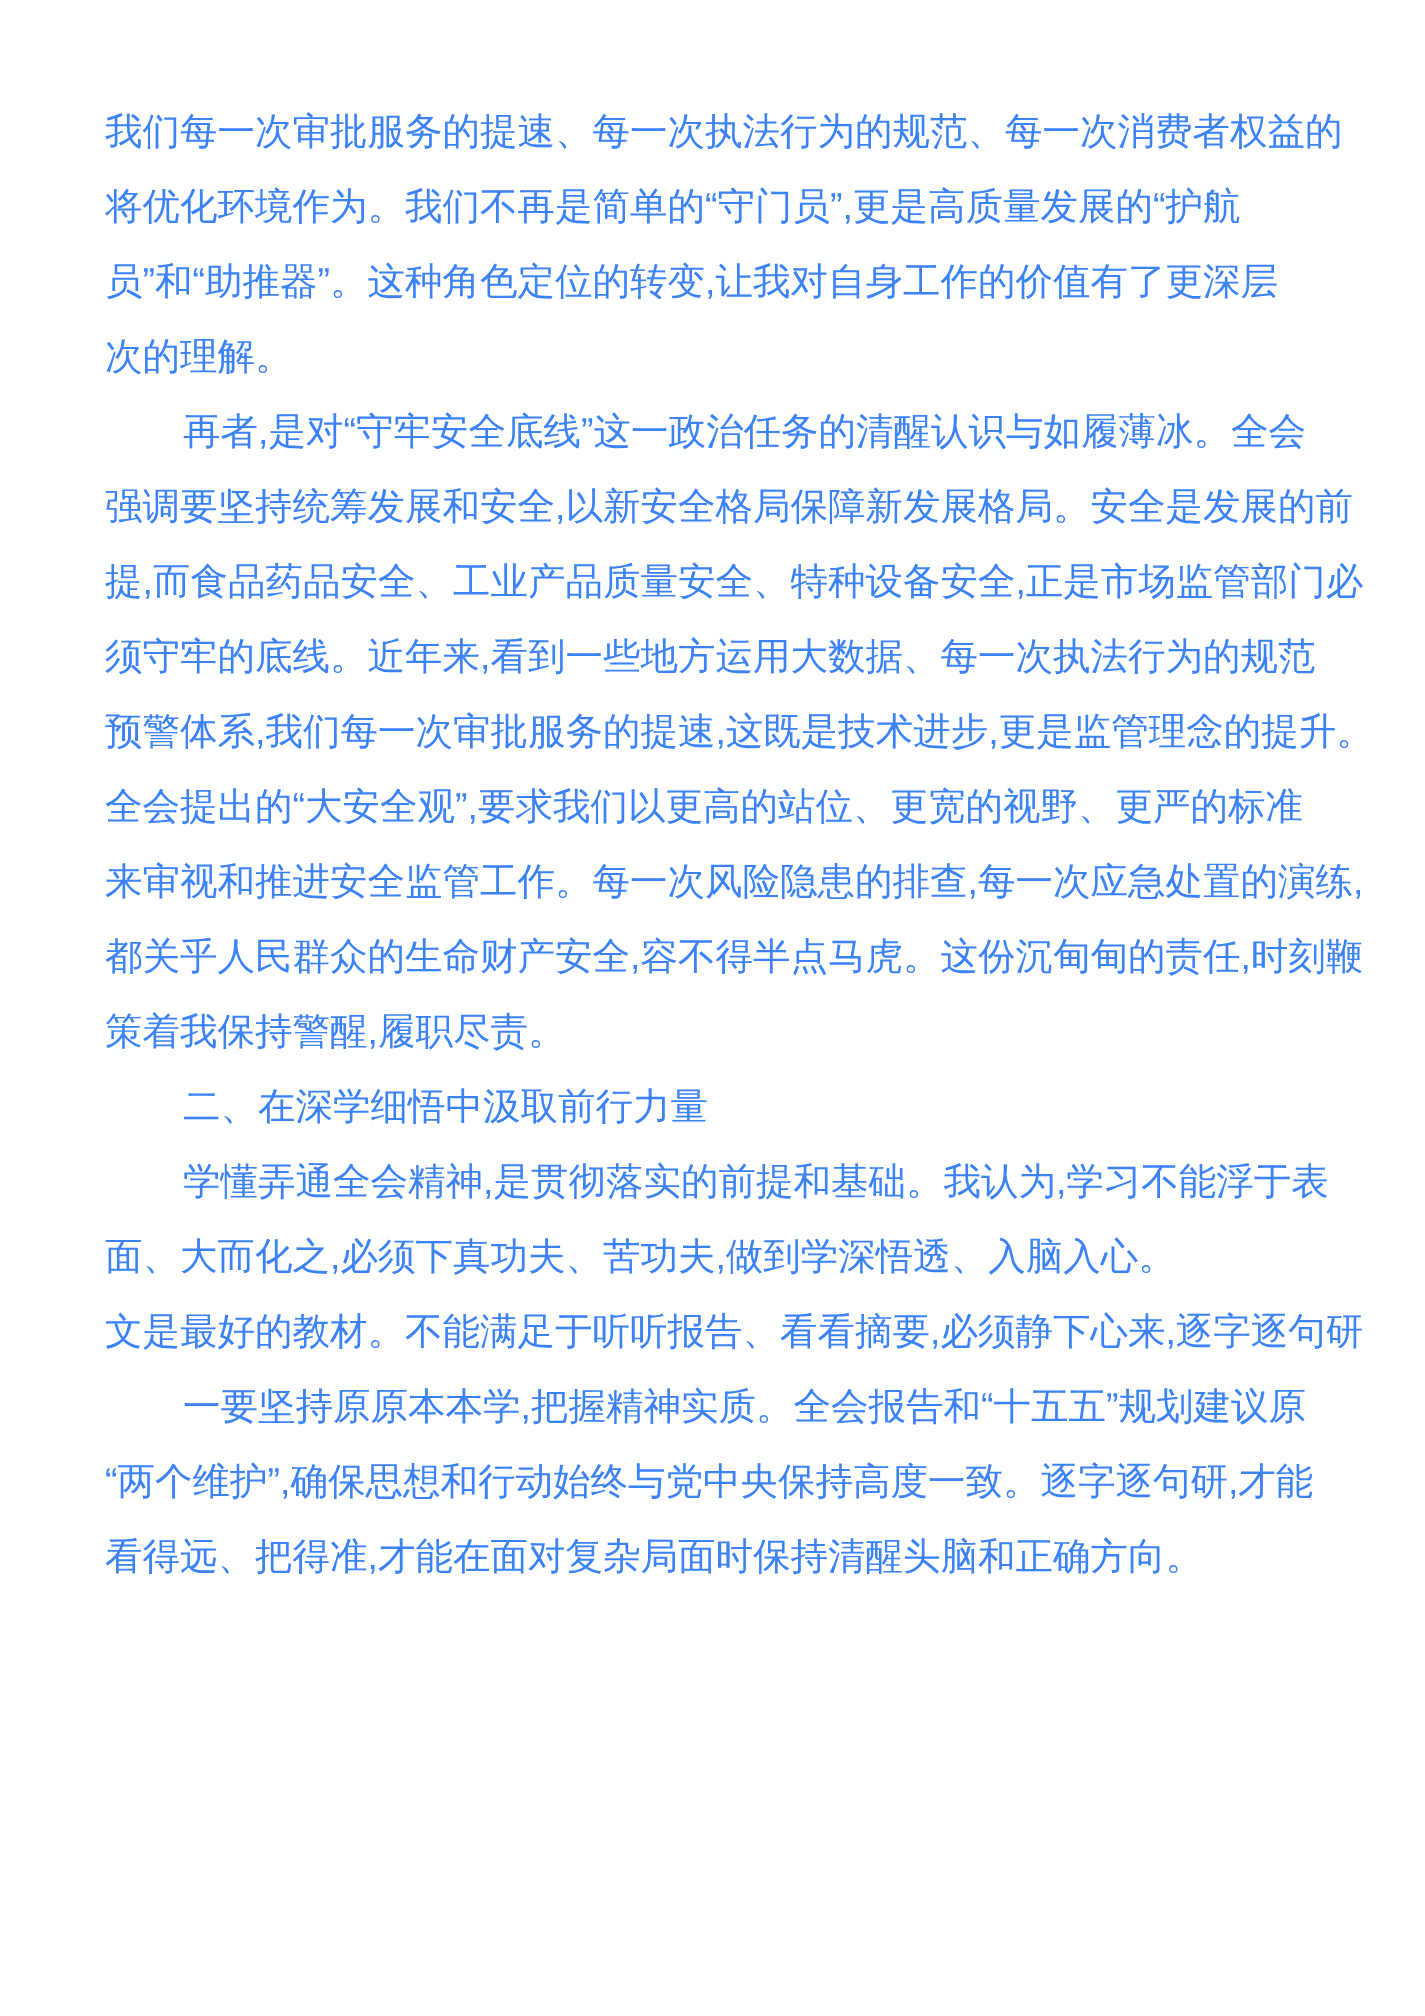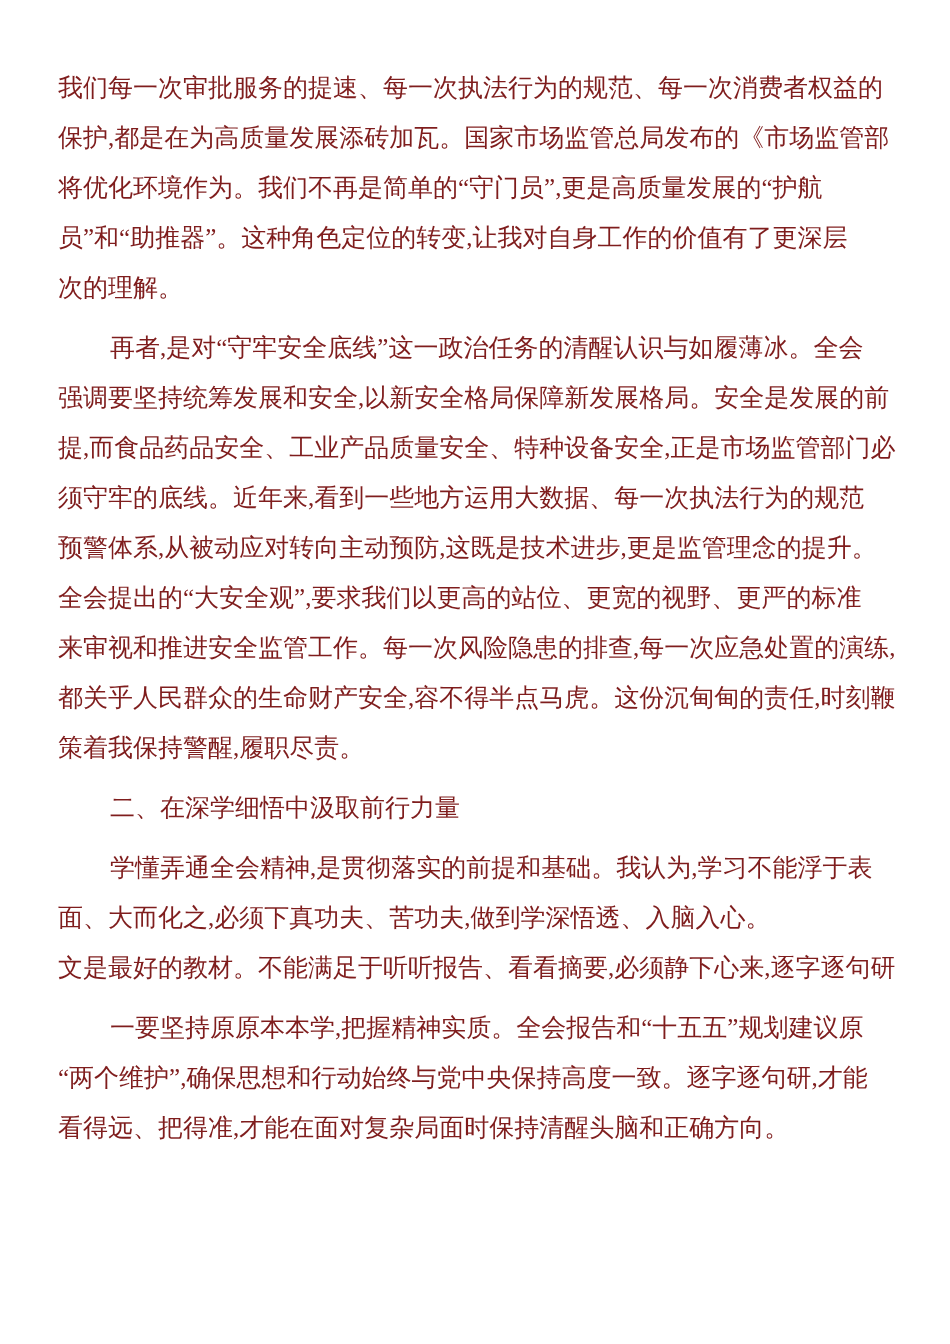--- a/index.html
+++ b/index.html
@@ -1,41 +1,40 @@
 <!DOCTYPE html>
 <html><head>
 <meta charset="utf-8">
 <style>
   html, body { margin: 0; padding: 0; background: #ffffff; }
   body { width: 950px; height: 1344px; position: relative; overflow: hidden; }
   .page {
-    position: absolute; left: 58px; top: 70px; width: 840px;
-    font-family: Liberation Serif, serif;
-    font-size: 25px; color: #7f1d1d;
+    position: absolute; left: 70px; top: 70px; width: 840px;
+    font-family: Liberation Sans, sans-serif;
+    font-size: 25px; color: #3b82f6;
   }
   .line {
     height: 50px; line-height: 36px; white-space: nowrap;
     letter-spacing: 0px;
   }
-  .indent { padding-left: 52px; margin-top: 10px; }
+  .indent { padding-left: 52px; }
 </style>
 </head>
 <body>
 
 <div class="page">
   <div class="line">我们每一次审批服务的提速、每一次执法行为的规范、每一次消费者权益的</div>
-  <div class="line">保护,都是在为高质量发展添砖加瓦。国家市场监管总局发布的《市场监管部</div>
   <div class="line">将优化环境作为。我们不再是简单的“守门员”,更是高质量发展的“护航</div>
   <div class="line">员”和“助推器”。这种角色定位的转变,让我对自身工作的价值有了更深层</div>
   <div class="line">次的理解。</div>
   <div class="line indent">再者,是对“守牢安全底线”这一政治任务的清醒认识与如履薄冰。全会</div>
   <div class="line">强调要坚持统筹发展和安全,以新安全格局保障新发展格局。安全是发展的前</div>
   <div class="line">提,而食品药品安全、工业产品质量安全、特种设备安全,正是市场监管部门必</div>
   <div class="line">须守牢的底线。近年来,看到一些地方运用大数据、每一次执法行为的规范</div>
-  <div class="line">预警体系,从被动应对转向主动预防,这既是技术进步,更是监管理念的提升。</div>
+  <div class="line">预警体系,我们每一次审批服务的提速,这既是技术进步,更是监管理念的提升。</div>
   <div class="line">全会提出的“大安全观”,要求我们以更高的站位、更宽的视野、更严的标准</div>
   <div class="line">来审视和推进安全监管工作。每一次风险隐患的排查,每一次应急处置的演练,</div>
   <div class="line">都关乎人民群众的生命财产安全,容不得半点马虎。这份沉甸甸的责任,时刻鞭</div>
   <div class="line">策着我保持警醒,履职尽责。</div>
   <div class="line indent">二、在深学细悟中汲取前行力量</div>
   <div class="line indent">学懂弄通全会精神,是贯彻落实的前提和基础。我认为,学习不能浮于表</div>
   <div class="line">面、大而化之,必须下真功夫、苦功夫,做到学深悟透、入脑入心。</div>
   <div class="line">文是最好的教材。不能满足于听听报告、看看摘要,必须静下心来,逐字逐句研</div>
   <div class="line indent">一要坚持原原本本学,把握精神实质。全会报告和“十五五”规划建议原</div>
   <div class="line">“两个维护”,确保思想和行动始终与党中央保持高度一致。逐字逐句研,才能</div>

